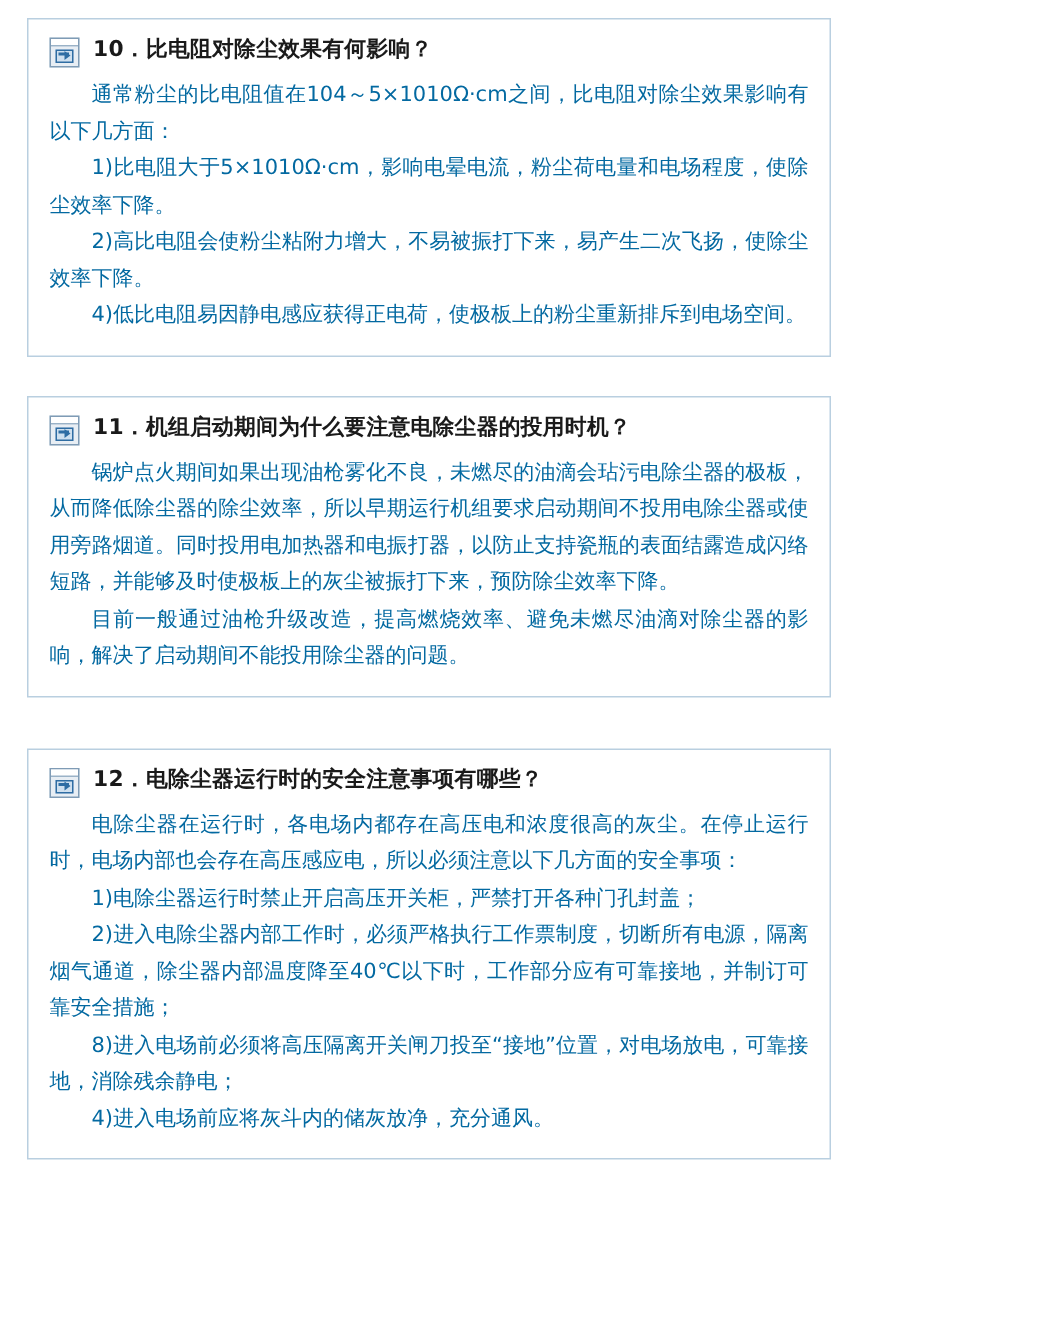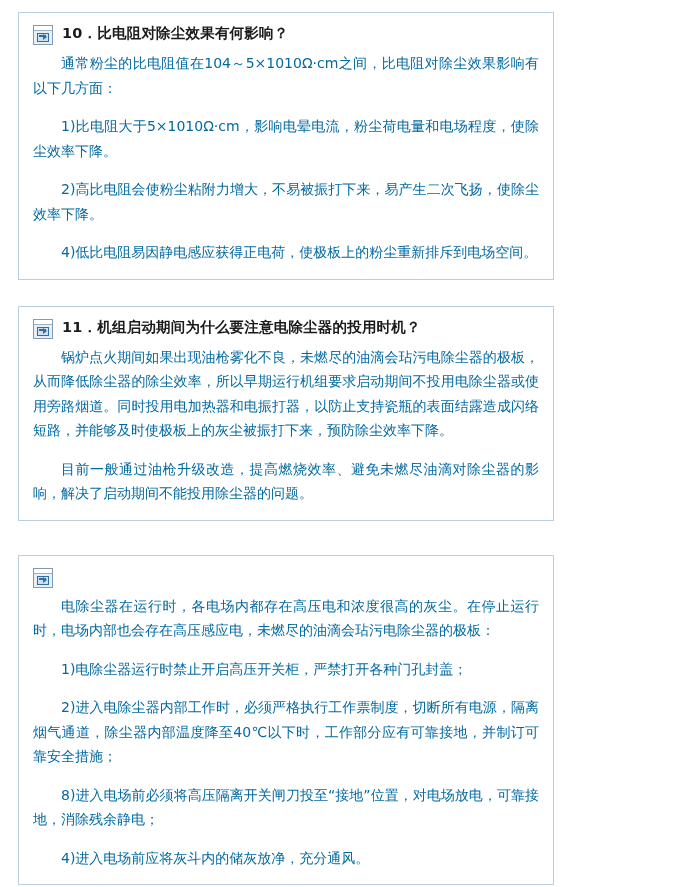--- a/index.html
+++ b/index.html
@@ -95,21 +95,21 @@
     line-height: 1.75;
     color: #0369a1;
     text-align: justify;
     text-justify: inter-ideograph;
     margin: 0;
   }
   .p.indent {
     text-indent: 2em;
   }
   .p + .p {
-    margin-top: 14px;
+    margin-top: 0;
   }
 </style>
 </head>
 <body>
 
 <div class="page">
 
   <div class="qa-block">
     <div class="q-row">
       <span class="q-icon">
@@ -141,21 +141,22 @@
   </div>
 
   <div class="qa-block">
     <div class="q-row">
       <span class="q-icon">
         <span class="frame"></span>
         <span class="bar"></span>
         <span class="inner"></span>
         <span class="arrow"></span>
       </span>
+      <span class="q-title">12．电除尘器运行时的安全注意事项有哪些？</span>
     </div>
-    <p class="p indent">电除尘器在运行时，各电场内都存在高压电和浓度很高的灰尘。在停止运行时，电场内部也会存在高压感应电，未燃尽的油滴会玷污电除尘器的极板：</p>
+    <p class="p indent">电除尘器在运行时，各电场内都存在高压电和浓度很高的灰尘。在停止运行时，电场内部也会存在高压感应电，所以必须注意以下几方面的安全事项：</p>
     <p class="p indent">1)电除尘器运行时禁止开启高压开关柜，严禁打开各种门孔封盖；</p>
     <p class="p indent">2)进入电除尘器内部工作时，必须严格执行工作票制度，切断所有电源，隔离烟气通道，除尘器内部温度降至40℃以下时，工作部分应有可靠接地，并制订可靠安全措施；</p>
     <p class="p indent">8)进入电场前必须将高压隔离开关闸刀投至“接地”位置，对电场放电，可靠接地，消除残余静电；</p>
     <p class="p indent">4)进入电场前应将灰斗内的储灰放净，充分通风。</p>
   </div>
 
 </div>
 
 </body></html>

